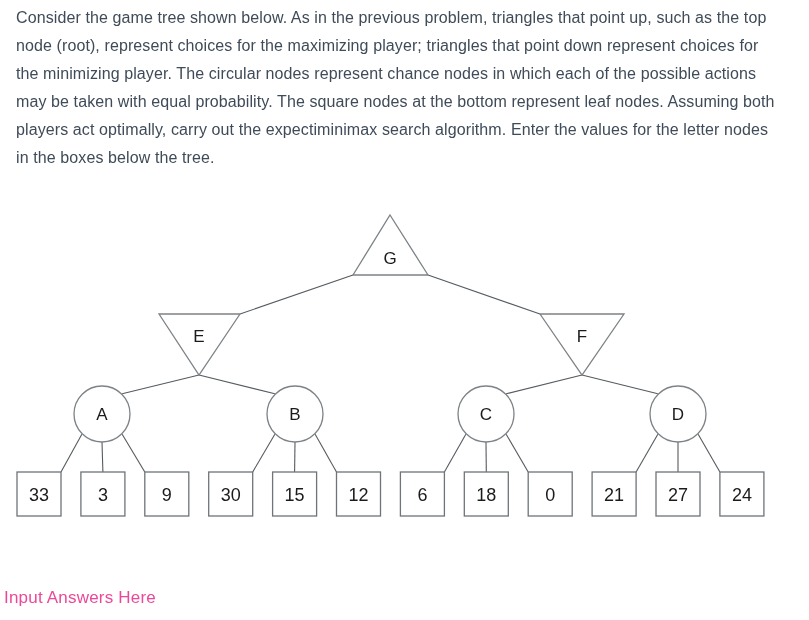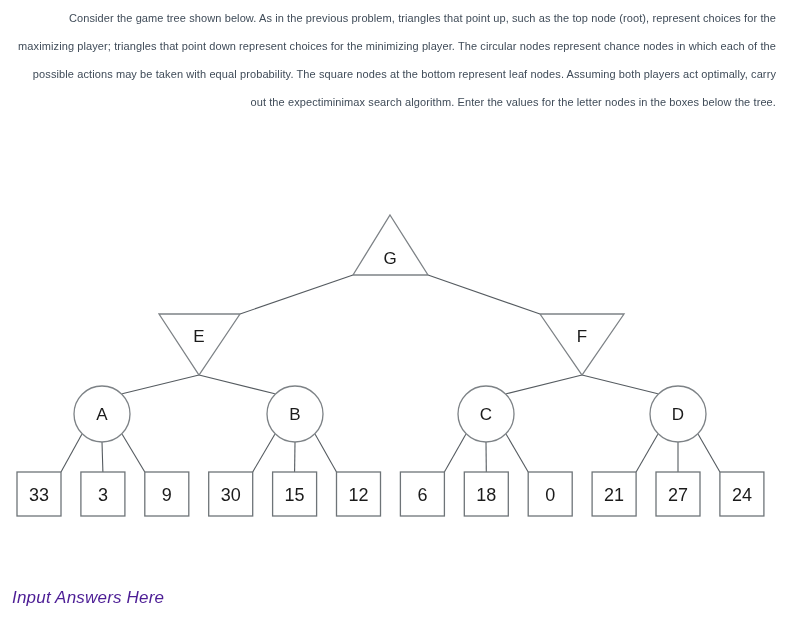--- a/index.html
+++ b/index.html
@@ -13,25 +13,24 @@
     position: relative;
     overflow: hidden;
     font-family: "Liberation Sans", sans-serif;
   }
 
   #prompt-text {
     position: absolute;
     left: 16px;
     top: 4px;
     width: 760px;
-    font-size: 11px;
+    font-size: 16px;
     line-height: 28px;
     color: #3f4b58;
     letter-spacing: 0.1px;
-    text-align: right;
   }
 
   #tree-figure {
     position: absolute;
     left: 0;
     top: 200px;
     width: 809px;
     height: 340px;
   }
   #tree-svg {
@@ -63,26 +62,25 @@
   .leaf-label {
     font-family: "Liberation Sans", sans-serif;
     font-size: 18px;
     fill: #1b1b1b;
     text-anchor: middle;
     dominant-baseline: central;
   }
 
   #answers-heading {
     position: absolute;
-    left: 12px;
+    left: 4px;
     top: 588px;
     font-size: 17px;
-    color: #4c1d95;
+    color: #ec4899;
     letter-spacing: 0.2px;
-    font-style: italic;
   }
 </style>
 </head>
 <body>
 
 <div id="prompt-text">Consider the game tree shown below. As in the previous problem, triangles that point up, such as the top node (root), represent choices for the maximizing player; triangles that point down represent choices for the minimizing player. The circular nodes represent chance nodes in which each of the possible actions may be taken with equal probability. The square nodes at the bottom represent leaf nodes. Assuming both players act optimally, carry out the expectiminimax search algorithm. Enter the values for the letter nodes in the boxes below the tree.</div>
 
 <div id="tree-figure">
   <svg id="tree-svg" width="809" height="340" viewBox="0 0 809 340">
     <g id="edges-layer">

